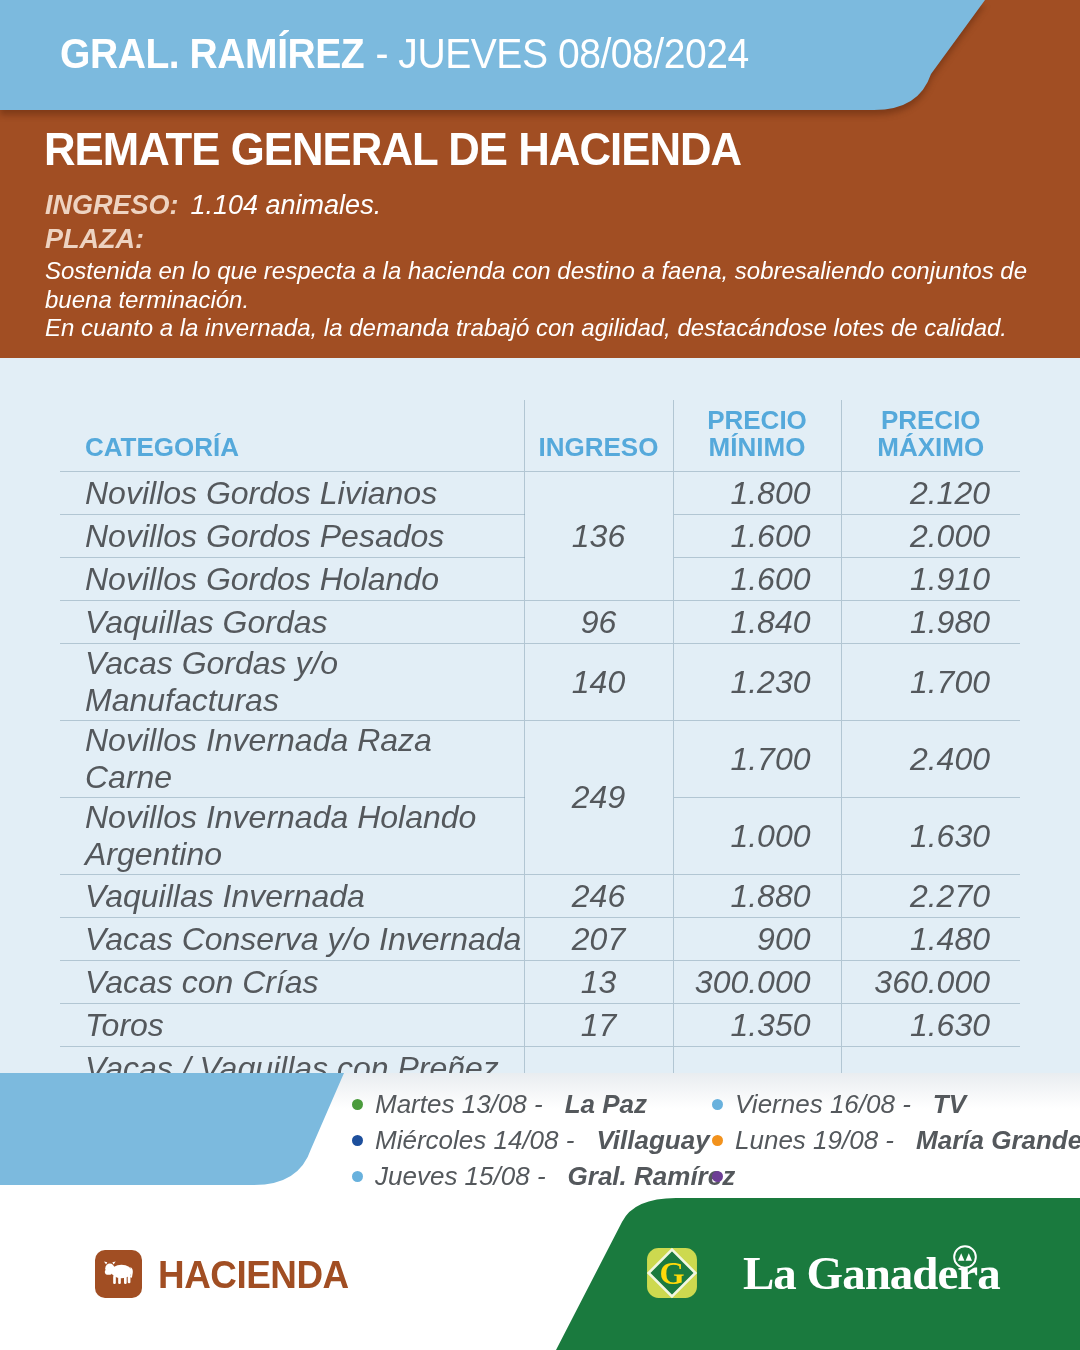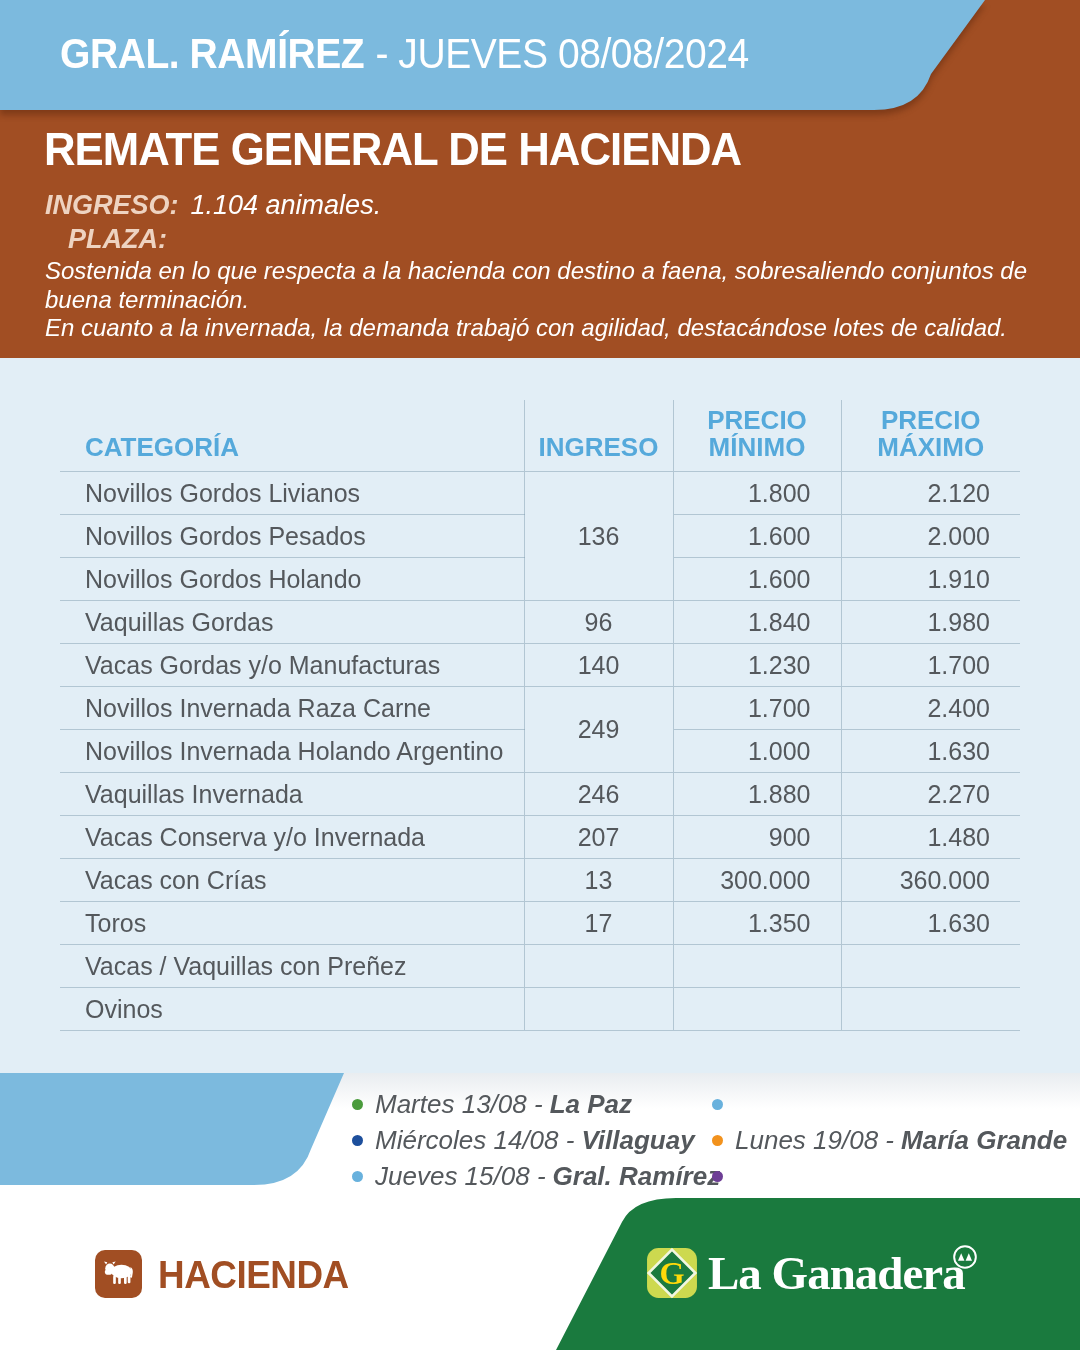--- a/index.html
+++ b/index.html
@@ -21,42 +21,42 @@
   .banner-text .date { font-weight:400; margin-left:12px; }
 
   
   .main-title {
     left:44px; top:122px; color:#fff; font-size:46px; font-weight:800;
     white-space:nowrap; letter-spacing:-1px; transform:scaleX(.95); transform-origin:left top;
   }
   .ingreso-line { left:45px; top:190px; font-size:27px; font-style:italic; color:#fff; }
   .label-cream  { color:#eed3c1; font-weight:700; }
   .ingreso-line .val { margin-left:12px; }
-  .plaza-label  { left:45px; top:224px; font-size:27px; font-style:italic;margin-left:23px; }
+  .plaza-label  { left:45px; top:224px; font-size:27px; font-style:italic; }
   .plaza-text   { left:45px; top:257px; color:#fff; font-size:24px; font-style:italic; line-height:28.5px; }
 
   
   .table-section { left:0; top:358px; width:1080px; height:715px; background:#e2eef6; }
   #price-table {
     position:absolute; left:60px; top:42px; width:960px;
     border-collapse:collapse; table-layout:fixed;
   }
   #price-table col.c1 { width:464px; }
   #price-table col.c2 { width:149px; }
   #price-table col.c3 { width:168px; }
   #price-table col.c4 { width:179px; }
   #price-table th {
     color:#55a9db; font-size:26px; font-weight:700; line-height:27px;
     vertical-align:bottom; padding-bottom:10px; height:60px;
   }
   #price-table thead th:first-child { text-align:left; padding-left:25px; }
   #price-table thead th { text-align:center; }
   #price-table thead th + th { border-left:1px solid rgba(130,158,176,.5); }
   #price-table td {
-    height:40px; color:#54585c; font-size:25px; 
+    height:40px; color:#54585c; font-size:32px; font-style:italic;
     border-top:1px solid rgba(130,158,176,.5);
   }
   #price-table td + td { border-left:1px solid rgba(130,158,176,.5); }
   #price-table tbody tr:last-child td { border-bottom:1px solid rgba(130,158,176,.5); }
   #price-table td.cat { text-align:left; padding-left:25px; }
   #price-table td.ing { text-align:center; }
   #price-table td.num { text-align:right; padding-right:30px; }
 
   
   .next-sales {
@@ -67,35 +67,35 @@
   .tab-text {
     left:25px; top:24px; width:290px; text-align:center;
     color:#fff; font-size:31px; font-weight:800; line-height:37px; letter-spacing:.5px;
   }
   .sales-col { top:13px; }
   .sales-col.left  { left:352px; }
   .sales-col.right { left:712px; }
   .sale-item { height:36px; display:flex; align-items:center; }
   .sale-item .dot { width:11px; height:11px; border-radius:50%; margin-right:12px; flex:0 0 11px; }
   .sale-item .txt { color:#54585c; font-size:26px; font-style:italic; white-space:nowrap; }
-  .sale-item .place { font-weight:800; margin-left:7px;font-style:italic; }
+  .sale-item .place { font-weight:800; margin-left:22px;font-style:italic; }
 
   
   .footer-green { left:0; top:1190px; }
   .hac-icon {
     left:95px; top:1250px; width:47px; height:48px;
     background:#a14e23; border-radius:10px; display:flex; align-items:center; justify-content:center;
   }
   .hac-label {
     left:158px; top:1254px; color:#a14e23; font-size:38px; font-weight:800;
     letter-spacing:-.5px; transform:scaleX(.97); transform-origin:left top;
   }
   .brand-icon { left:646px; top:1247px; }
   .brand-word {
-    left:708px; top:1246px; color:#ffffff; font-size:47px; font-weight:700;
+    left:743px; top:1246px; color:#ffffff; font-size:47px; font-weight:700;
     font-family:"Liberation Serif", serif; letter-spacing:-1px; white-space:nowrap;
   }
   .brand-tm { left:952px; top:1244px; }
 </style>
 </head>
 <body>
 
 <div class="abs brown-block"></div>
 
 <svg class="abs banner-svg" width="1080" height="116">
@@ -227,20 +227,21 @@
         <span class="txt">Miércoles 14/08 -<span class="place">Villaguay</span></span>
       </div>
       <div class="sale-item">
         <span class="dot" style="background: rgb(104, 177, 221);"></span>
         <span class="txt">Jueves 15/08 -<span class="place">Gral. Ramírez</span></span>
       </div>
     </div>
   <div class="abs sales-col right" id="sales-right">
       <div class="sale-item">
         <span class="dot" style="background: rgb(104, 177, 221);"></span>
+        <span class="txt">Viernes 16/08 -<span class="place">TV</span></span>
       </div>
       <div class="sale-item">
         <span class="dot" style="background: rgb(242, 146, 29);"></span>
         <span class="txt">Lunes 19/08 -<span class="place">María Grande</span></span>
       </div>
       <div class="sale-item">
         <span class="dot" style="background: rgb(109, 62, 149);"></span>
       </div>
     </div>
 </div>

